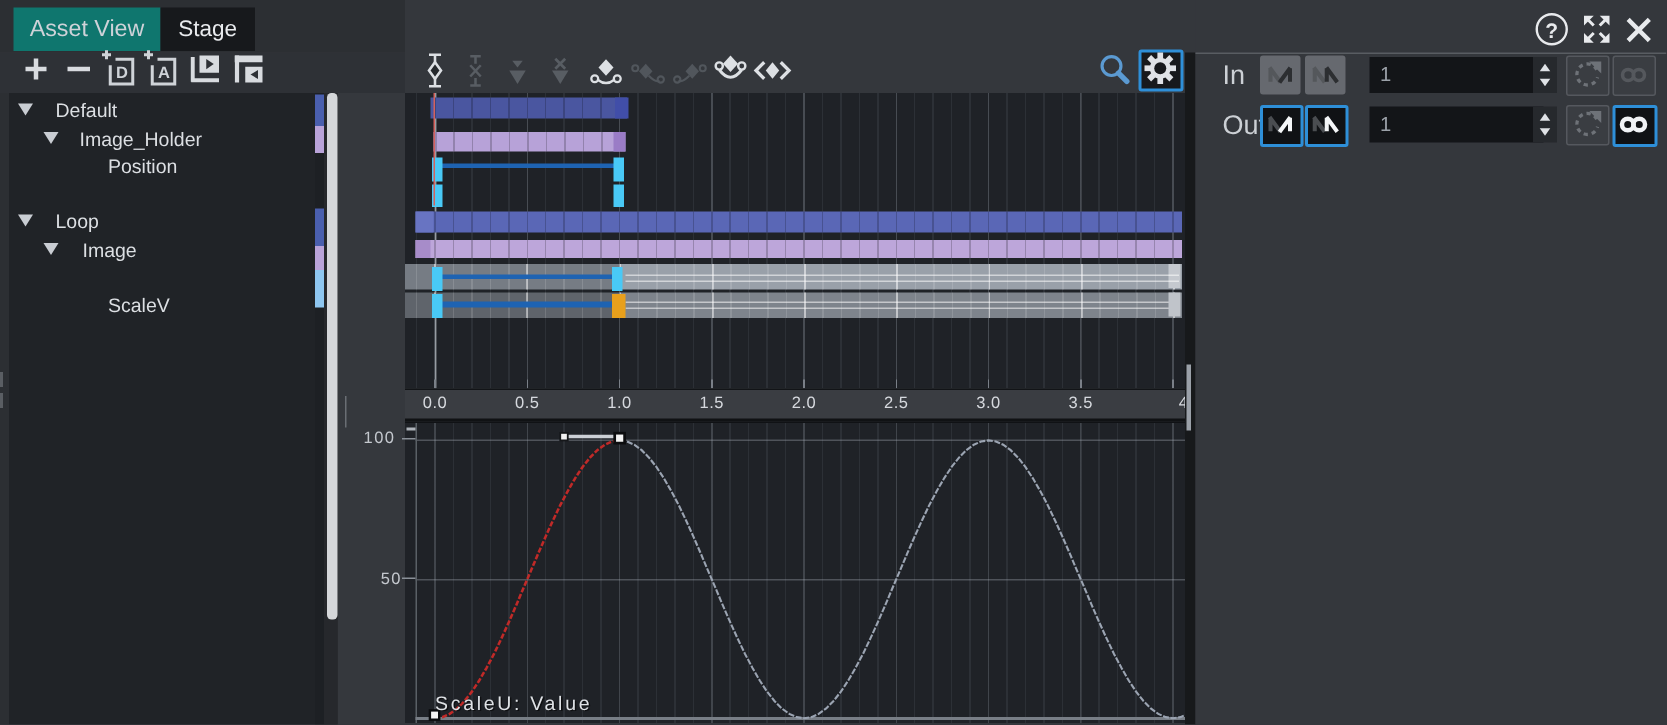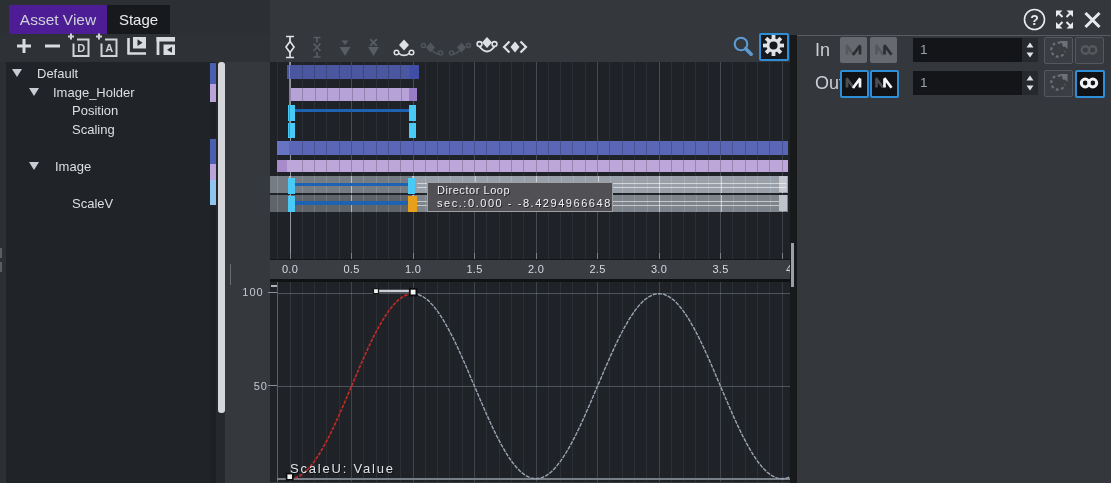--- a/index.html
+++ b/index.html
@@ -3,21 +3,21 @@
 <style>
 html,body{margin:0;padding:0;}
 body{width:1111px;height:483px;position:relative;overflow:hidden;
  font-family:"Liberation Sans",sans-serif;background:#34373c;}
 .abs{position:absolute;}
 #leftchrome{left:0;top:0;width:270px;height:35px;background:#2c2f33;}
 #toolband{left:0;top:35px;width:270px;height:27px;background:#2e3136;}
 #leftsliver{left:0;top:62px;width:6px;height:421px;background:#2c2f33;}
 #gutter{left:225px;top:62px;width:45px;height:421px;background:#35383d;}
 
-#tabAV{left:9px;top:5px;width:98px;height:29px;background:#4c1d95;color:#ced2d8;font-size:15.5px;line-height:29px;text-align:center;}
+#tabAV{left:9px;top:5px;width:98px;height:29px;background:#0f766e;color:#ced2d8;font-size:15.5px;line-height:29px;text-align:center;}
 #tabST{left:107px;top:5px;width:63px;height:29px;background:#17191c;color:#e9ebee;font-size:15px;line-height:29px;text-align:center;}
 
 #tree{left:6px;top:62px;width:219px;height:421px;background:#202327;}
 .trow{position:absolute;left:0;width:219px;height:19px;color:#dcdfe3;font-size:13px;line-height:19px;}
 .tri{position:absolute;top:5px;width:0;height:0;border-left:5.5px solid transparent;border-right:5.5px solid transparent;border-top:8px solid #c9cdd3;}
 .sel{position:absolute;left:64px;top:0;width:146px;height:19px;background:#a5c8ef;}
 
 #strip{left:210px;top:62px;width:6px;height:421px;background:#1d2024;}
 #sbtrack{left:216px;top:62px;width:9px;height:421px;background:#26282c;}
 #sbar{left:217.5px;top:62px;width:7px;height:351px;background:#d5d7da;border-radius:3px;}
@@ -92,22 +92,23 @@
       <span class="tri" style="left:6px"></span>
       <span style="position:absolute;left:31px">Default</span>
     </div>
   <div class="trow" style="top:20.5px">
       <span class="tri" style="left:23px"></span>
       <span style="position:absolute;left:47px">Image_Holder</span>
     </div>
   <div class="trow" style="top:39px">
       <span style="position:absolute;left:66px">Position</span>
     </div>
-  <div class="trow" style="top:57.5px">
-      <span style="position:absolute;left:66px">Scaling</span>
+  <div class="trow" style="top:76px">
+      <span class="tri" style="left:6px"></span>
+      <span style="position:absolute;left:31px">Loop</span>
     </div>
   <div class="trow" style="top:94.5px">
       <span class="tri" style="left:23px"></span>
       <span style="position:absolute;left:49px">Image</span>
     </div>
   <div class="trow" style="top:131.5px">
       <span style="position:absolute;left:66px">ScaleV</span>
     </div>
 </div>
 
@@ -240,24 +241,20 @@
   <div class="bar" style="left:147px;top:143px;width:369px;height:1.1px;background:rgba(255,255,255,0.55)"></div>
   <div class="blin" style="left:24px;top:139px;width:114px;"></div>
   <div class="cap" style="left:17.5px;top:134px;height:15.5px"></div>
   <div class="bar" style="left:137.5px;top:134px;width:9px;height:15.5px;background:#e8a01c"></div>
   <div class="bar" style="left:509px;top:132.5px;width:7.5px;height:16px;background:#c0c4ca"></div>
 
   <div class="bar" style="left:18.6px;top:0;width:1.6px;height:75px;background:#d4615d"></div>
 
   <div class="bar" style="left:0;top:191px;width:520px;height:6px;background:repeating-linear-gradient(90deg,transparent 0 19.5px,#7a8088 19.5px 20.5px,transparent 20.5px 61.5px)"></div>
 
-  <div class="bar" style="left:157px;top:119.5px;width:184px;height:28px;background:#515155;border:1px solid #9fa0a4;">
-    <div class="tt" style="left:9px;top:1.5px;letter-spacing:0.55px;">Director Loop</div>
-    <div class="tt" style="left:9px;top:14.5px;letter-spacing:1.55px;">sec.:0.000 - -8.4294966648</div>
-  </div>
 </div>
 
 <div id="ruler" class="abs">
   <div class="rnum" style="left:0px">0.0</div>
   <div class="rnum" style="left:61.5px">0.5</div>
   <div class="rnum" style="left:123px">1.0</div>
   <div class="rnum" style="left:184.5px">1.5</div>
   <div class="rnum" style="left:246px">2.0</div>
   <div class="rnum" style="left:307.5px">2.5</div>
   <div class="rnum" style="left:369px">3.0</div>

